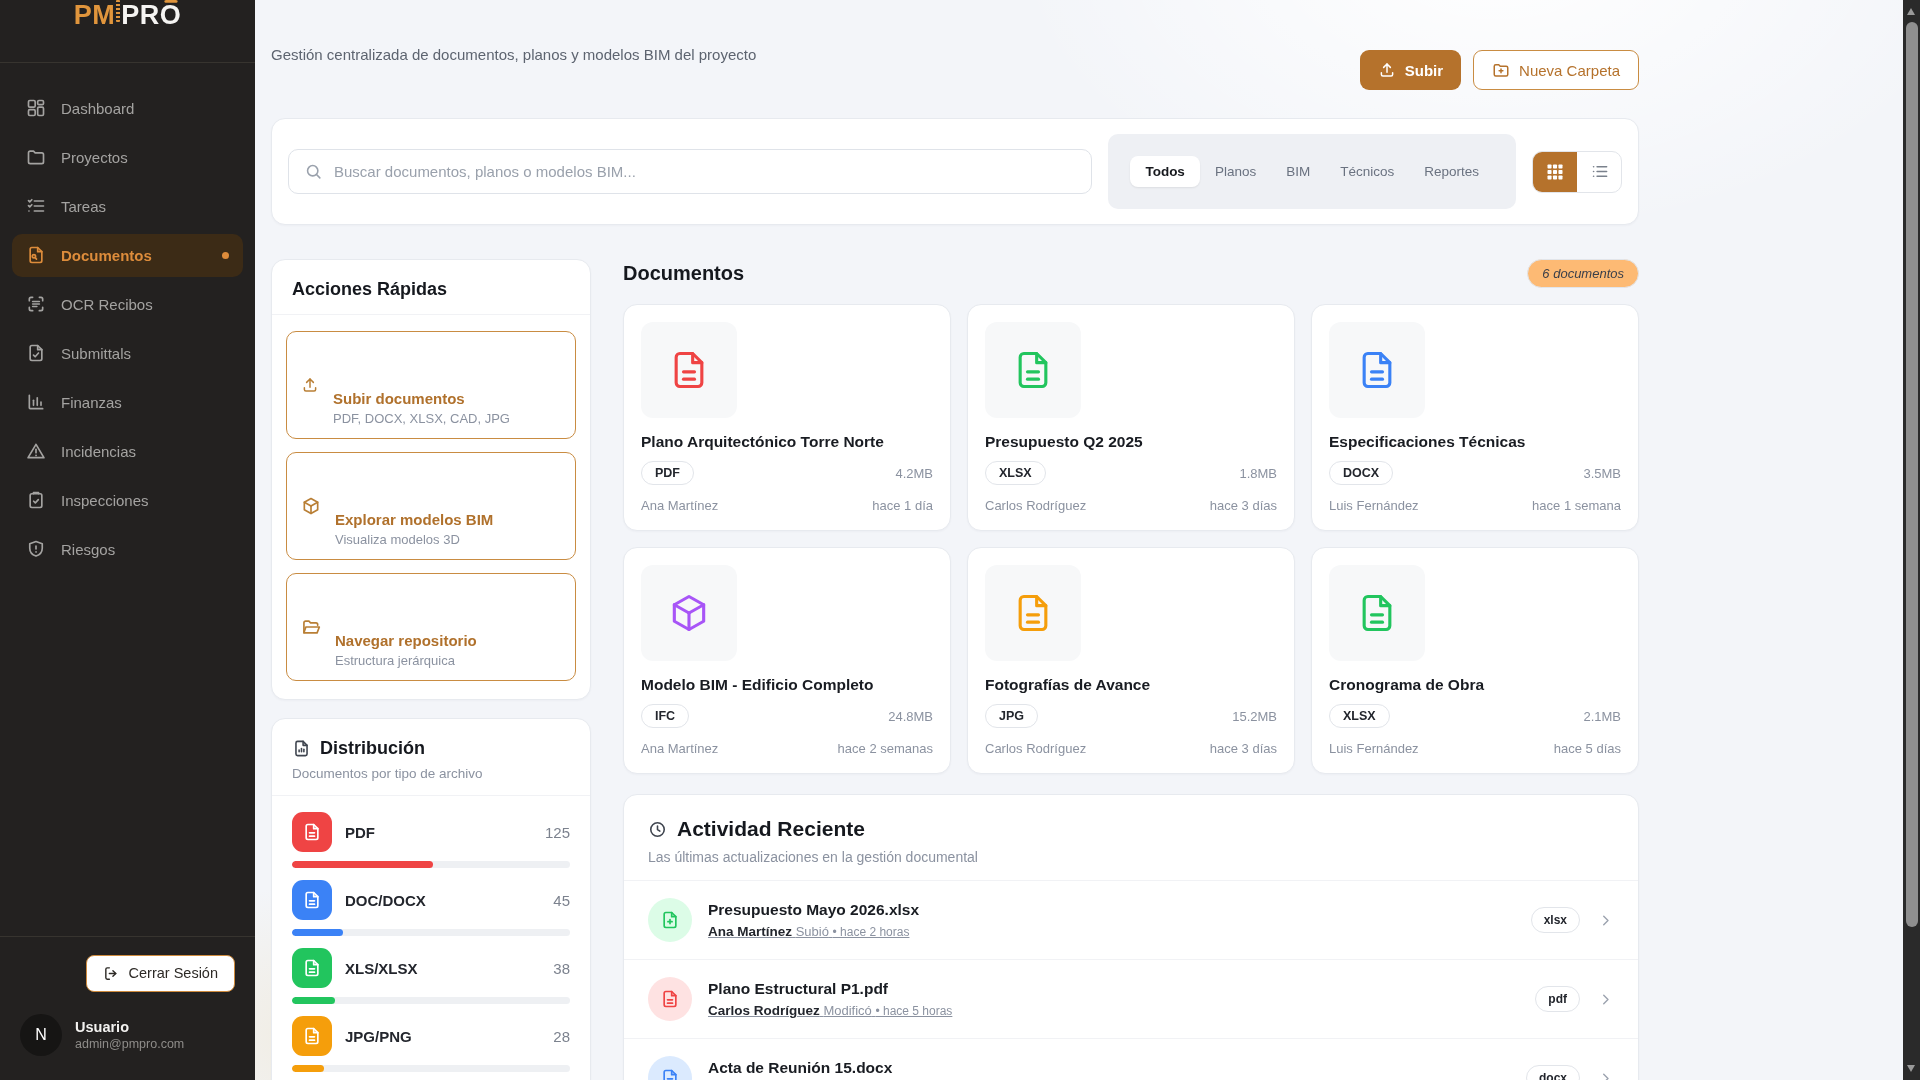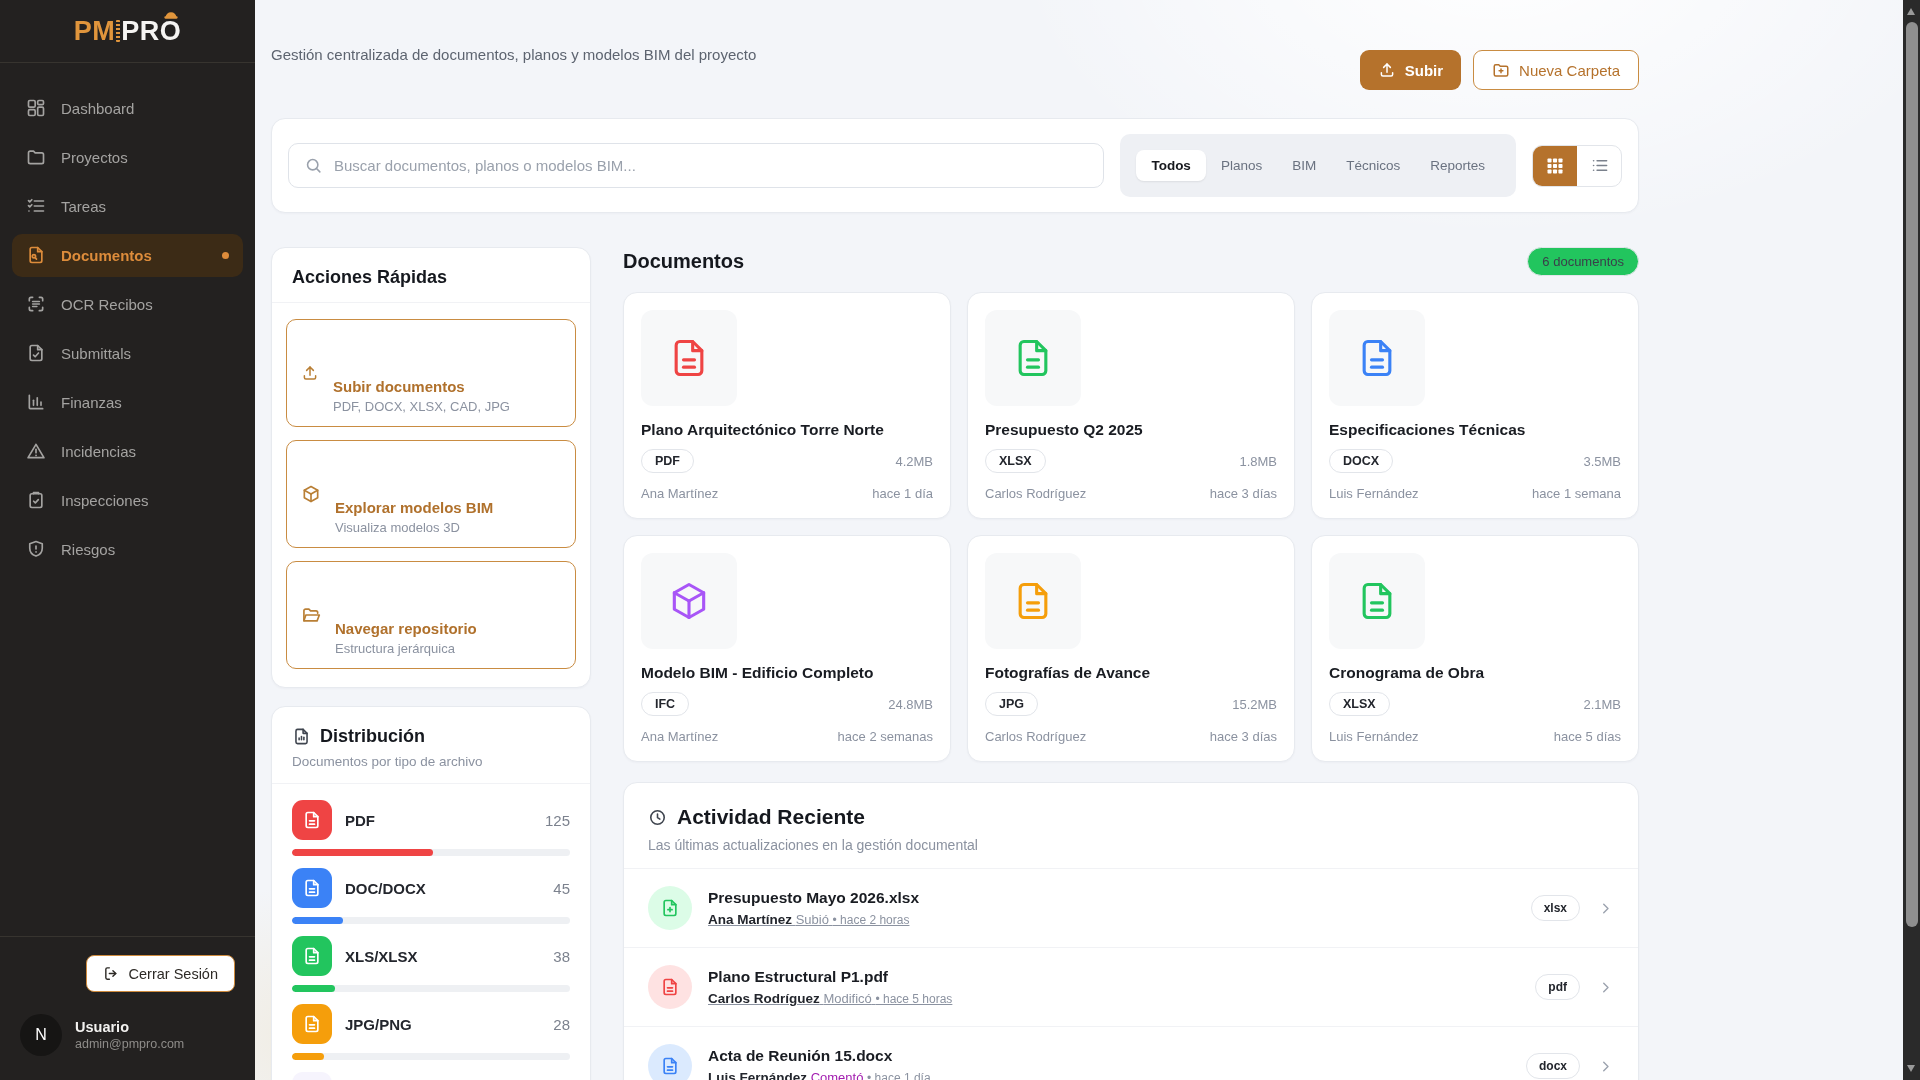--- a/index.html
+++ b/index.html
@@ -10,39 +10,39 @@
       radial-gradient(700px 420px at 78% -5%, #ffffff 0%, rgba(255,255,255,0) 70%),
       radial-gradient(300px 220px at 17% 96%, rgba(238,228,205,0.55) 0%, rgba(238,228,205,0) 70%),
       #f3f5f9;
     color:#1f2430;
   }
   
   .sidebar {
     position:absolute; left:0; top:0; width:255px; height:1080px;
     background:#232120; display:flex; flex-direction:column; z-index:5;
   }
-  .logo { height:62px; display:flex; align-items:center; justify-content:center; gap:0;
+  .logo { height:62px; display:flex; justify-content:center; gap:0;
     font-weight:800; font-size:27px; letter-spacing:.5px; }
   .logo .pm { color:#e0953c; }
   .logo .ruler { width:4px; height:22px; margin:0 1px;
     background:repeating-linear-gradient(to bottom,#e0953c 0 2px, #232120 2px 4px); border-radius:1px; }
   .logo .pro { color:#f5f4f2; }
   .logo .o-wrap { position:relative; color:#f5f4f2; }
   .logo .hat { position:absolute; left:50%; top:-7px; transform:translateX(-50%); }
   .side-divider { height:1px; background:#37342f; margin:0 0 10px 0; }
   .nav { padding:14px 12px; display:flex; flex-direction:column; gap:6px; }
   .nav-item { display:flex; align-items:center; gap:14px; padding:11px 14px; border-radius:10px;
     color:#a4a3a1; font-size:15px; cursor:pointer; position:relative; }
   .nav-item .ic { display:flex; width:21px; height:21px; }
   .nav-item.active { background:#3c2b16; color:#dd8c3b; font-weight:700; }
   .nav-item.active .dot { position:absolute; right:14px; top:50%; width:7px; height:7px;
     margin-top:-3.5px; border-radius:50%; background:#dd8c3b; }
   .side-bottom { margin-top:auto; }
   .logout-wrap { border-top:1px solid #37342f; padding:18px 20px 14px; display:flex; justify-content:flex-end; }
-  .logout-btn { display:flex; align-items:center; gap:9px; background:#ffffff; color:#2d2a26;
+  .logout-btn { display:flex; gap:9px; background:#ffffff; color:#2d2a26;
     border:1.5px solid #cf8b3d; border-radius:8px; padding:9px 16px; font-size:14.5px; font-weight:400;
     cursor:pointer; font-family:inherit; }
   .user-row { display:flex; align-items:center; gap:13px; padding:8px 20px 24px; }
   .avatar { width:42px; height:42px; border-radius:50%; background:#161514; color:#fff;
     display:flex; align-items:center; justify-content:center; font-size:16px; }
   .user-name { color:#f3f2f0; font-size:14.5px; font-weight:700; }
   .user-email { color:#8e8c89; font-size:12.5px; margin-top:2px; }
   
   .scrollbar { position:absolute; right:0; top:0; width:17px; height:1080px; background:#2a2a2a; z-index:9; }
   .scroll-thumb { position:absolute; left:2.5px; width:12px; top:22px; height:905px;
@@ -63,21 +63,21 @@
   .btn-primary { background:#b5722c; color:#fff; font-weight:700; }
   .btn-outline { background:#fff; color:#b5722c; font-weight:400; border:1.5px solid #c98c42; }
   
   .search-card { margin-top:28px; background:#fff; border:1px solid #e7eaef; border-radius:14px;
     padding:15px 16px; display:flex; align-items:center; gap:16px;
     box-shadow:0 1px 2px rgba(20,30,60,.03); }
   .search-box { flex:1; display:flex; align-items:center; gap:11px; border:1px solid #dfe3e9;
     border-radius:10px; height:45px; padding:0 15px; background:#fff; color:#9aa1ac; }
   .search-box input { border:none; outline:none; flex:1; font-size:15px; font-family:inherit; color:#333; background:transparent; }
   .search-box input::placeholder { color:#9aa1ac; }
-  .filters { display:flex; background:#eef0f4; border-radius:10px; padding:16px; }
+  .filters { display:flex; background:#eef0f4; border-radius:10px; padding:22px; }
   .filter-pill { padding:8px 15px; font-size:13.5px; color:#6a7280; border-radius:8px; cursor:pointer; white-space:nowrap; }
   .filter-pill.active { background:#fff; color:#16181d; font-weight:700; box-shadow:0 1px 2px rgba(0,0,0,.08); }
   .view-toggle { display:flex; border:1px solid #e2e5ea; border-radius:10px; overflow:hidden; background:#fff; }
   .view-btn { width:44px; height:40px; display:flex; align-items:center; justify-content:center; cursor:pointer; color:#7a818c; }
   .view-btn.active { background:#b5722c; color:#fff; }
   
   .columns { display:flex; gap:32px; margin-top:34px; align-items:flex-start; }
   .left-col { width:320px; flex:none; display:flex; flex-direction:column; gap:18px; }
   .card { background:#fff; border:1px solid #e7eaef; border-radius:14px;
     box-shadow:0 1px 2px rgba(20,30,60,.03); }
@@ -97,22 +97,22 @@
   .dist-top { display:flex; align-items:center; gap:13px; }
   .type-badge { width:40px; height:40px; border-radius:11px; display:flex; align-items:center; justify-content:center; color:#fff; flex:none; }
   .dist-label { font-size:15px; font-weight:700; color:#23262d; }
   .dist-count { margin-left:auto; font-size:15px; color:#7c828e; }
   .bar-track { margin-top:9px; height:7px; border-radius:4px; background:#eef0f3; overflow:hidden; }
   .bar-fill { height:100%; border-radius:4px; }
   
   .right-col { flex:1; min-width:0; }
   .docs-head { display:flex; justify-content:space-between; align-items:center; margin-bottom:16px; }
   .docs-head h2 { font-size:20px; font-weight:800; color:#15181e; }
-  .count-badge { background:#22c55e; border:1px solid #e2e5ea; border-radius:999px; padding:6px 14px;
-    font-size:13px; color:#3a3f4a; }
+  .count-badge { background:#fdba74; border:1px solid #e2e5ea; border-radius:999px; padding:6px 14px;
+    font-size:13px; color:#3a3f4a;font-style:italic; }
   .doc-grid { display:grid; grid-template-columns:repeat(3,1fr); gap:16px; }
   .doc-card { padding:17px; cursor:pointer; }
   .thumb { width:96px; height:96px; border-radius:12px; background:#f7f8f9; display:flex; align-items:center; justify-content:center; }
   .doc-name { margin-top:15px; font-size:15.5px; font-weight:700; color:#191c22; white-space:nowrap; overflow:hidden; text-overflow:ellipsis; }
   .doc-meta1 { display:flex; align-items:center; justify-content:space-between; margin-top:10px; }
   .type-pill { border:1px solid #e2e5ea; border-radius:999px; padding:4px 13px; font-size:12.5px; font-weight:700; color:#23262d; }
   .doc-size { font-size:13px; color:#8b92a0; }
   .doc-meta2 { display:flex; justify-content:space-between; margin-top:13px; font-size:13px; color:#8b92a0; }
   
   .activity { margin-top:20px; }

